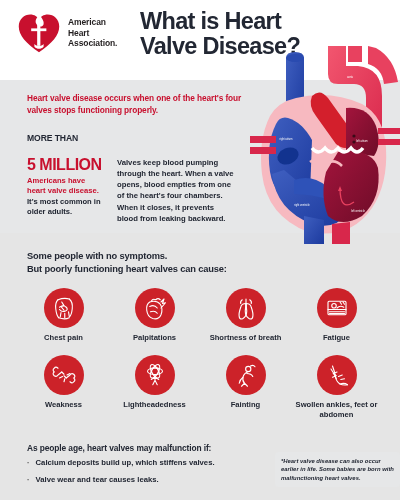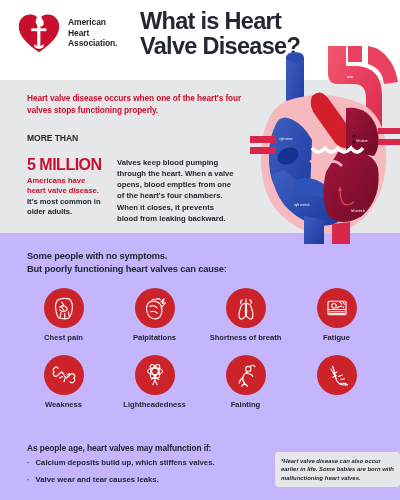--- a/index.html
+++ b/index.html
@@ -3,21 +3,21 @@
 <meta charset="utf-8">
 <style>
   html,body{margin:0;padding:0;}
   body{
     width:400px;height:500px;overflow:hidden;
     background:#ffffff;
     font-family:"Liberation Sans", sans-serif;
     color:#222733;
     -webkit-font-smoothing:antialiased;
   }
-  .page{position:relative;width:400px;height:500px;background:#c4b5fd;}
+  .page{position:relative;width:400px;height:500px;background:#e5e5e5;}
 
   
   .header{position:absolute;left:0;top:0;width:400px;height:80px;background:#fff;}
   .logo-wrap{position:absolute;left:16px;top:10px;display:flex;align-items:center;gap:6px;}
   .logo-mark{width:46px;height:46px;position:relative;}
   .logo-text{font-size:8.5px;font-weight:bold;line-height:1.28;color:#231f20;letter-spacing:-0.1px;}
   .title{position:absolute;left:140px;top:9px;font-size:23.5px;font-weight:bold;
          line-height:1.08;letter-spacing:-0.7px;color:#222733;}
 
   
@@ -277,20 +277,21 @@
       <div class="icon-cell">
         <div class="circ">
           <svg viewBox="0 0 40 40" width="30" height="30" fill="none" stroke="#fff" stroke-width="1.5" stroke-linecap="round" stroke-linejoin="round">
             <path d="M14 8 q3 8 4 14 q1 7 6 10 q4 2 10 1"></path>
             <path d="M12 12 q5 7 7 13"></path>
             <path d="M24 32 q6 -2 10 1"></path>
             <path d="M20 16 l-5 2 l4 3 l-5 2"></path>
             <path d="M22 22 l5 -2 M25 26 l5 -1"></path>
           </svg>
         </div>
+        <div class="icon-label">Swollen ankles, feet or abdomen</div>
       </div>
 
     </div>
   </div>
 
   <div class="foot-head">As people age, heart valves may malfunction if:</div>
 
   <div class="bullets">
     <div class="bullet">
       <span class="bdot">·</span>

